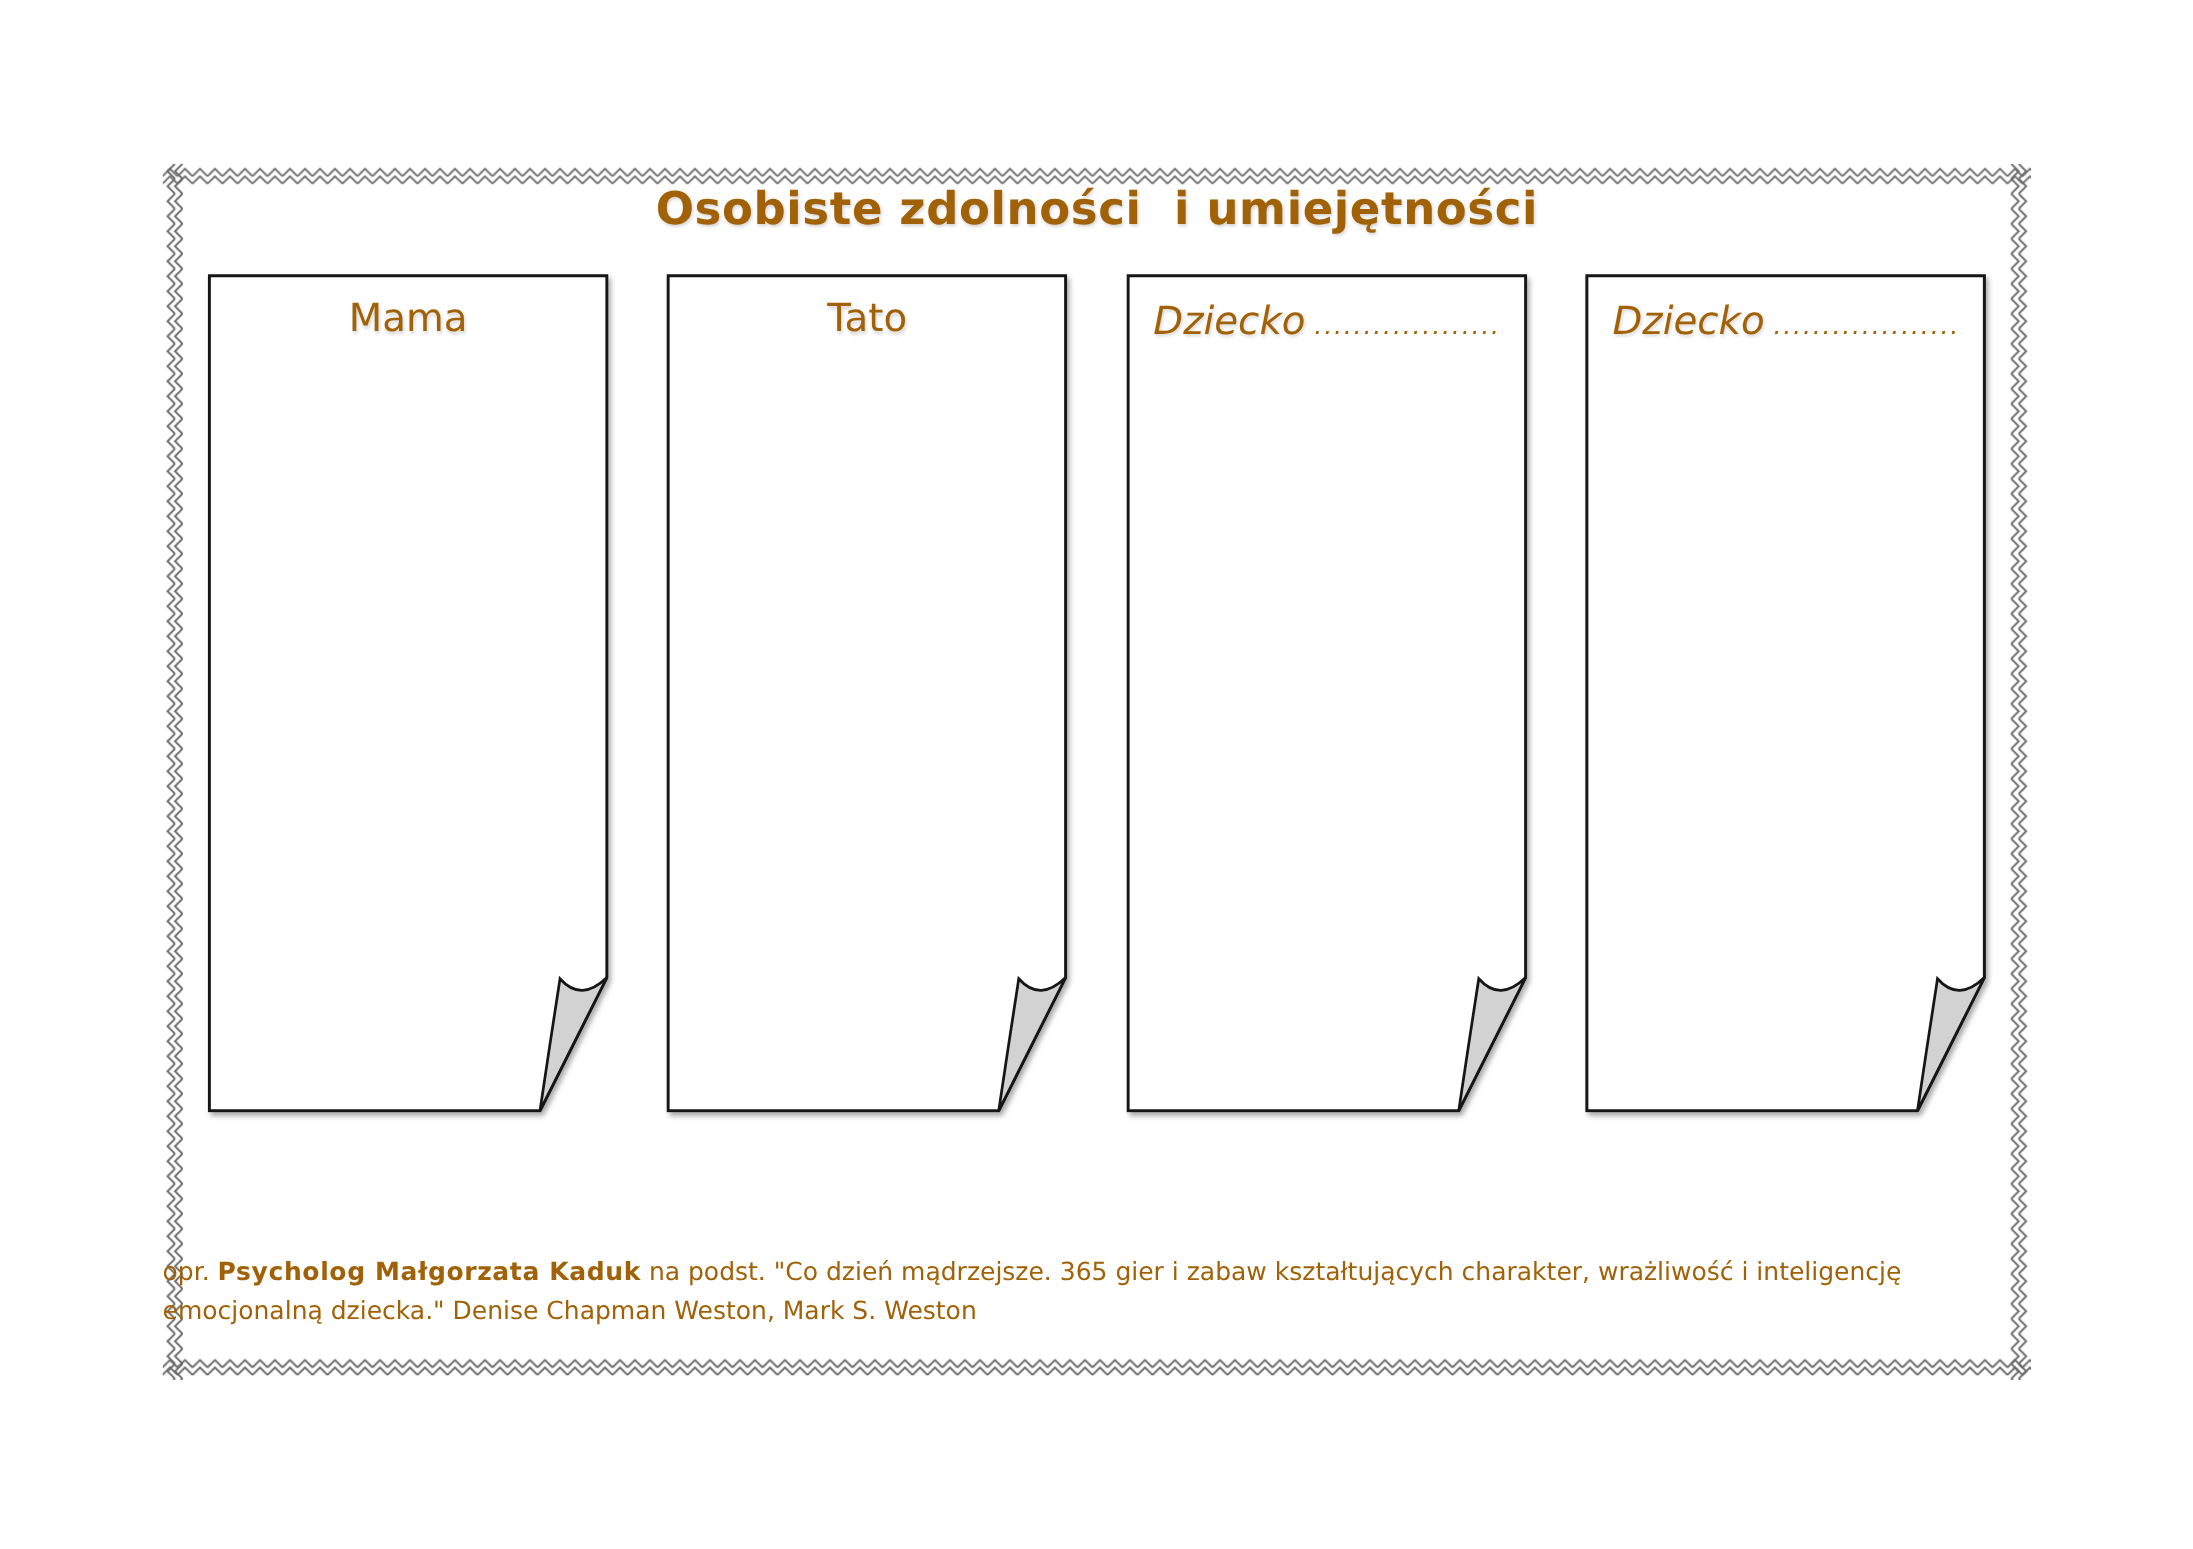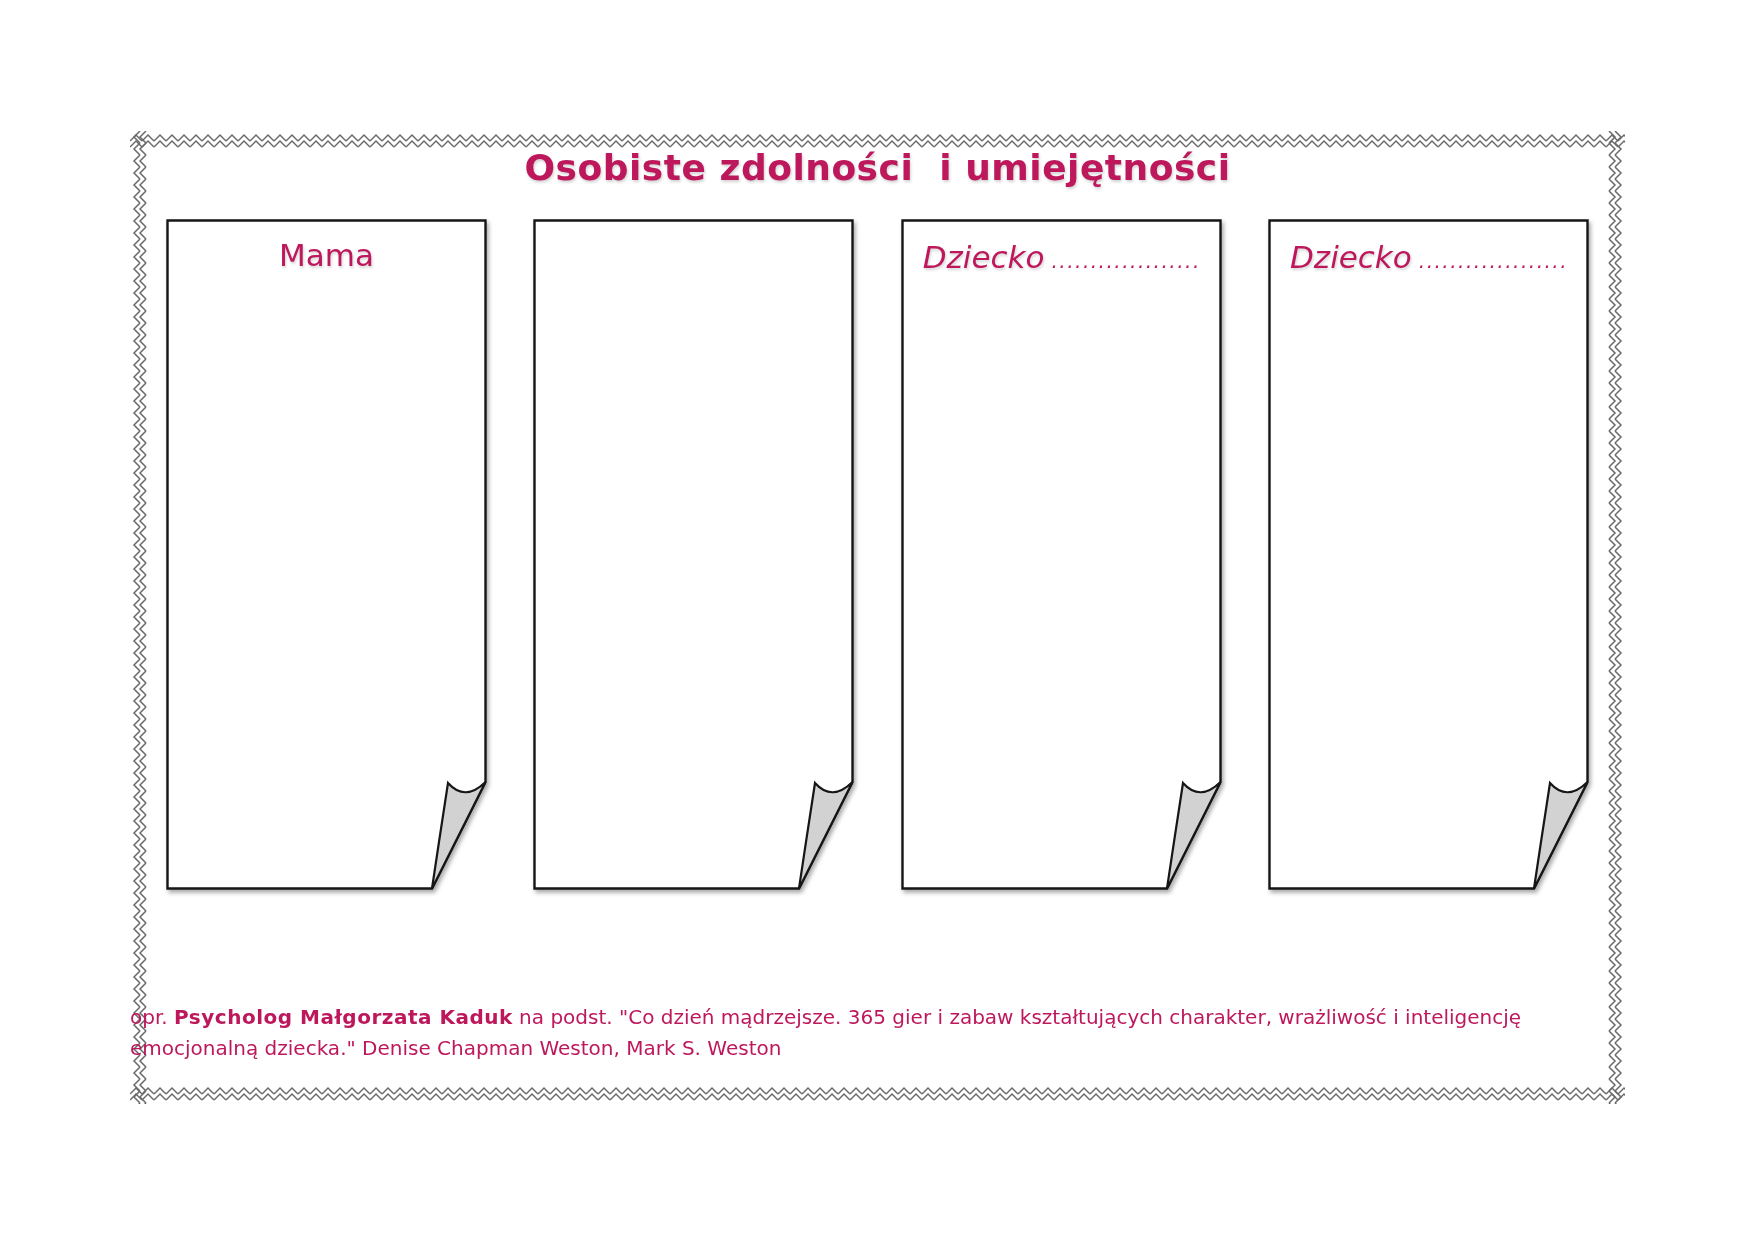--- a/index.html
+++ b/index.html
@@ -6,21 +6,21 @@
     margin: 0;
     padding: 0;
     background: #ffffff;
   }
   .page {
     position: relative;
     width: 1754px;
     height: 1239px;
     background: #ffffff;
     font-family: "DejaVu Sans", sans-serif;
-    color: #be185d;
+    color: #a16207;
     overflow: hidden;
   }
   .frame {
     position: absolute;
     left: 130px;
     top: 131px;
     width: 1495px;
     height: 973px;
   }
   .zz {
@@ -159,20 +159,21 @@
           <path d="M319.5,563 Q299,583 282,564 C277,596 271,636 266,669.5 Z" fill="#d2d2d2" stroke="#161616" stroke-width="2.2" stroke-linejoin="miter"></path>
         </svg>
         <div class="card-label-center">Mama</div>
       </div>
 
       <div class="card">
         <svg class="paper" width="321" height="671" viewBox="0 0 321 671" xmlns="http://www.w3.org/2000/svg">
           <path d="M1.5,1.5 L319.5,1.5 L319.5,563 L266,669.5 L1.5,669.5 Z" fill="#ffffff" stroke="#161616" stroke-width="2.4" stroke-linejoin="miter"></path>
           <path d="M319.5,563 Q299,583 282,564 C277,596 271,636 266,669.5 Z" fill="#d2d2d2" stroke="#161616" stroke-width="2.2" stroke-linejoin="miter"></path>
         </svg>
+        <div class="card-label-center">Tato</div>
       </div>
 
       <div class="card">
         <svg class="paper" width="321" height="671" viewBox="0 0 321 671" xmlns="http://www.w3.org/2000/svg">
           <path d="M1.5,1.5 L319.5,1.5 L319.5,563 L266,669.5 L1.5,669.5 Z" fill="#ffffff" stroke="#161616" stroke-width="2.4" stroke-linejoin="miter"></path>
           <path d="M319.5,563 Q299,583 282,564 C277,596 271,636 266,669.5 Z" fill="#d2d2d2" stroke="#161616" stroke-width="2.2" stroke-linejoin="miter"></path>
         </svg>
         <div class="card-label-row">
           <span>Dziecko</span>
           <span class="dots">.....................................</span>

